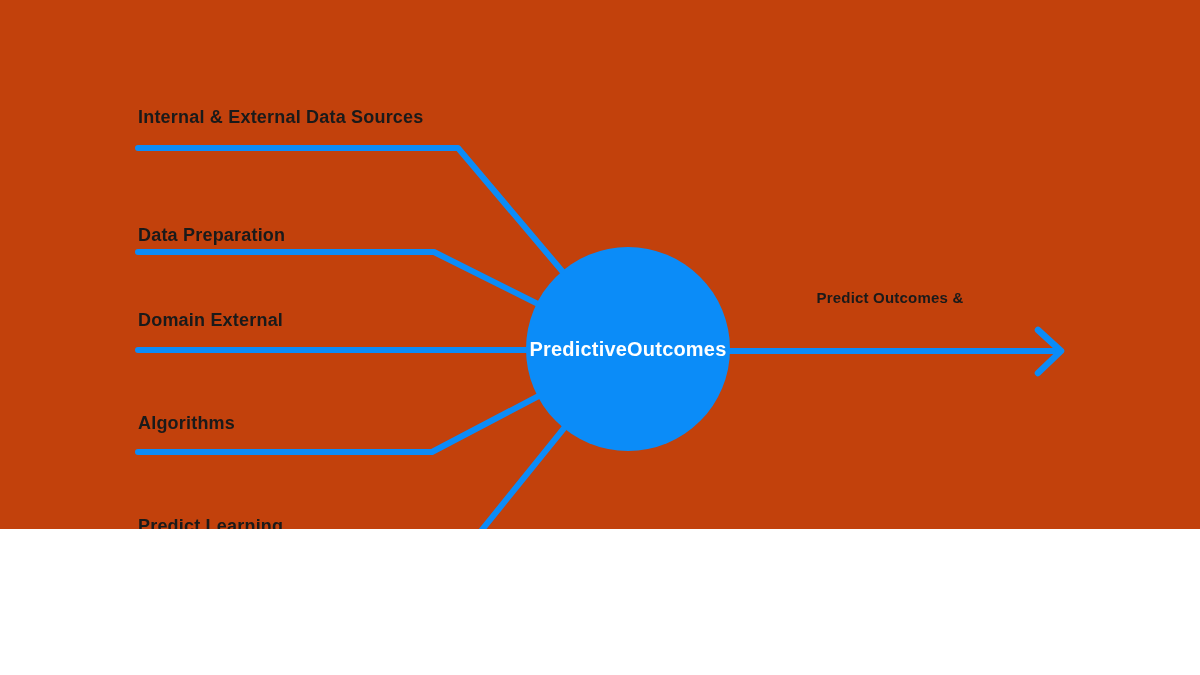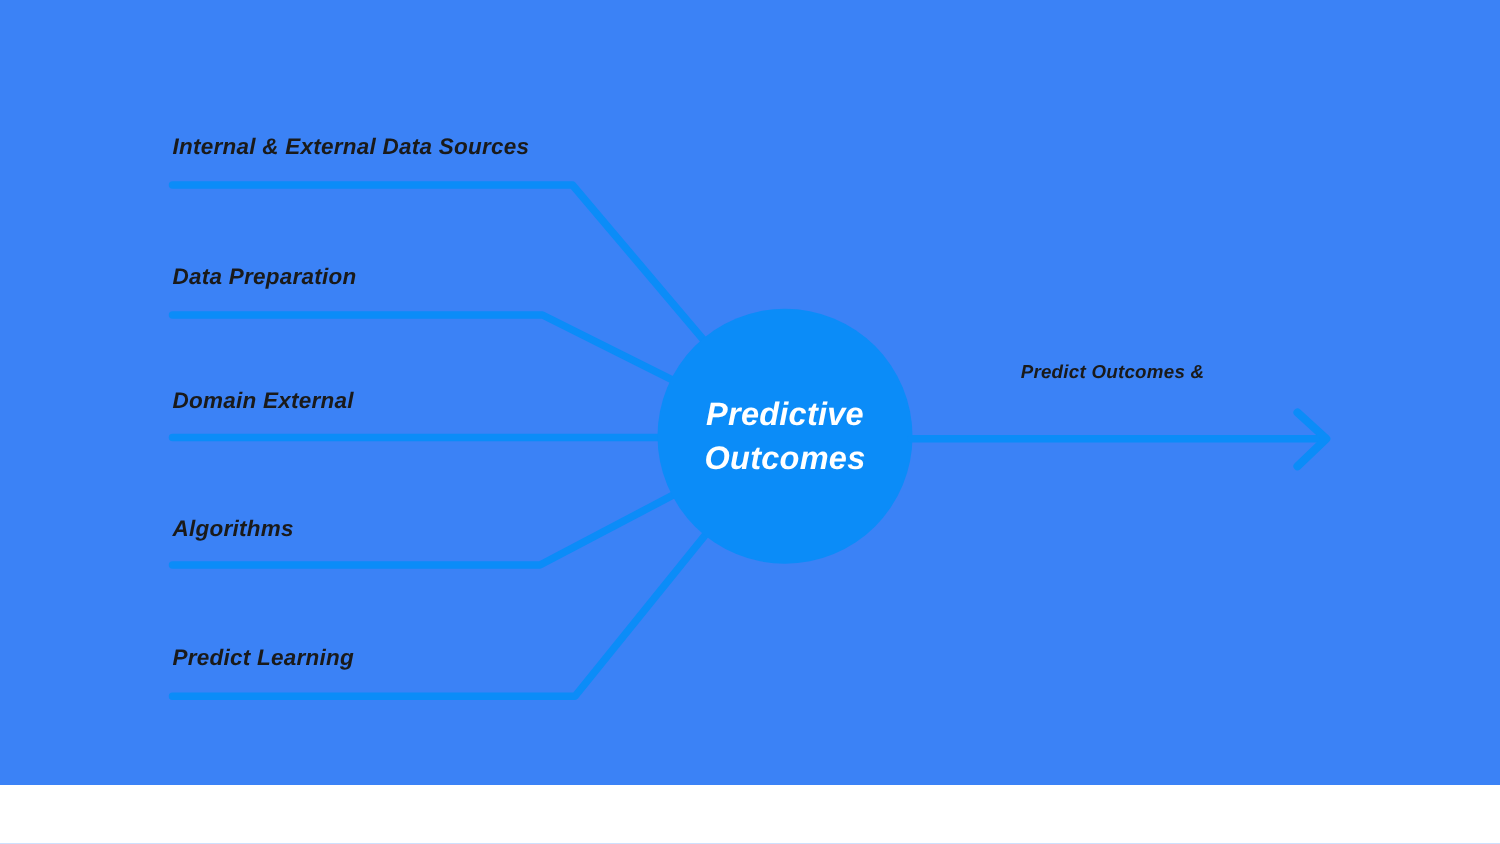--- a/index.html
+++ b/index.html
@@ -4,24 +4,23 @@
 <style>
   html, body {
     margin: 0;
     padding: 0;
     background: #ffffff;
     font-family: "Liberation Sans", sans-serif;
   }
   .stage {
     position: relative;
     width: 1200px;
-    height: 628px;
-    background: #3b82f6;
+    height: 529px;
+    background: #c2410c;
     overflow: hidden;
-    font-style: italic;
   }
   .diagram-svg {
     position: absolute;
     left: 0;
     top: 0;
     width: 1200px;
     height: 675px;
   }
   .input-label {
     position: absolute;
@@ -32,26 +31,25 @@
     color: #1a1a1a;
     white-space: nowrap;
   }
   .center-label {
     position: absolute;
     left: 526px;
     top: 247px;
     width: 204px;
     height: 204px;
     display: flex;
-    flex-direction: column;
     align-items: center;
     justify-content: center;
     text-align: center;
     color: #ffffff;
-    font-size: 26px;
+    font-size: 20px;
     font-weight: bold;
     line-height: 35px;
     letter-spacing: 0.2px;
   }
   .output-label {
     position: absolute;
     left: 770px;
     top: 285px;
     width: 240px;
     text-align: center;
@@ -75,21 +73,21 @@
     <polyline points="138,452 432,452 628,349" fill="none" stroke-width="6" stroke-linecap="round" stroke-linejoin="round" stroke="#0b8cf8"></polyline>
     <polyline points="138,557 460,557 628,349" fill="none" stroke-width="6" stroke-linecap="round" stroke-linejoin="round" stroke="#0b8cf8"></polyline>
 
     <circle cx="628" cy="349" r="102" fill="#0b8cf8"></circle>
 
     <line x1="729" y1="351" x2="1056" y2="351" stroke-width="6" stroke-linecap="round" stroke="#0b8cf8"></line>
     <polyline points="1038,330 1061,351 1038,373" fill="none" stroke-width="6.5" stroke-linecap="round" stroke-linejoin="round" stroke="#0b8cf8"></polyline>
   </svg>
 
   <div class="input-label" style="top:107px">Internal &amp; External Data Sources</div>
-  <div class="input-label" style="top:211px">Data Preparation</div>
+  <div class="input-label" style="top:225px">Data Preparation</div>
   <div class="input-label" style="top:310px">Domain External</div>
   <div class="input-label" style="top:413px">Algorithms</div>
   <div class="input-label" style="top:516px">Predict Learning</div>
 
   <div class="center-label">
     <span>Predictive</span>
     <span>Outcomes</span>
   </div>
 
   <div class="output-label">

